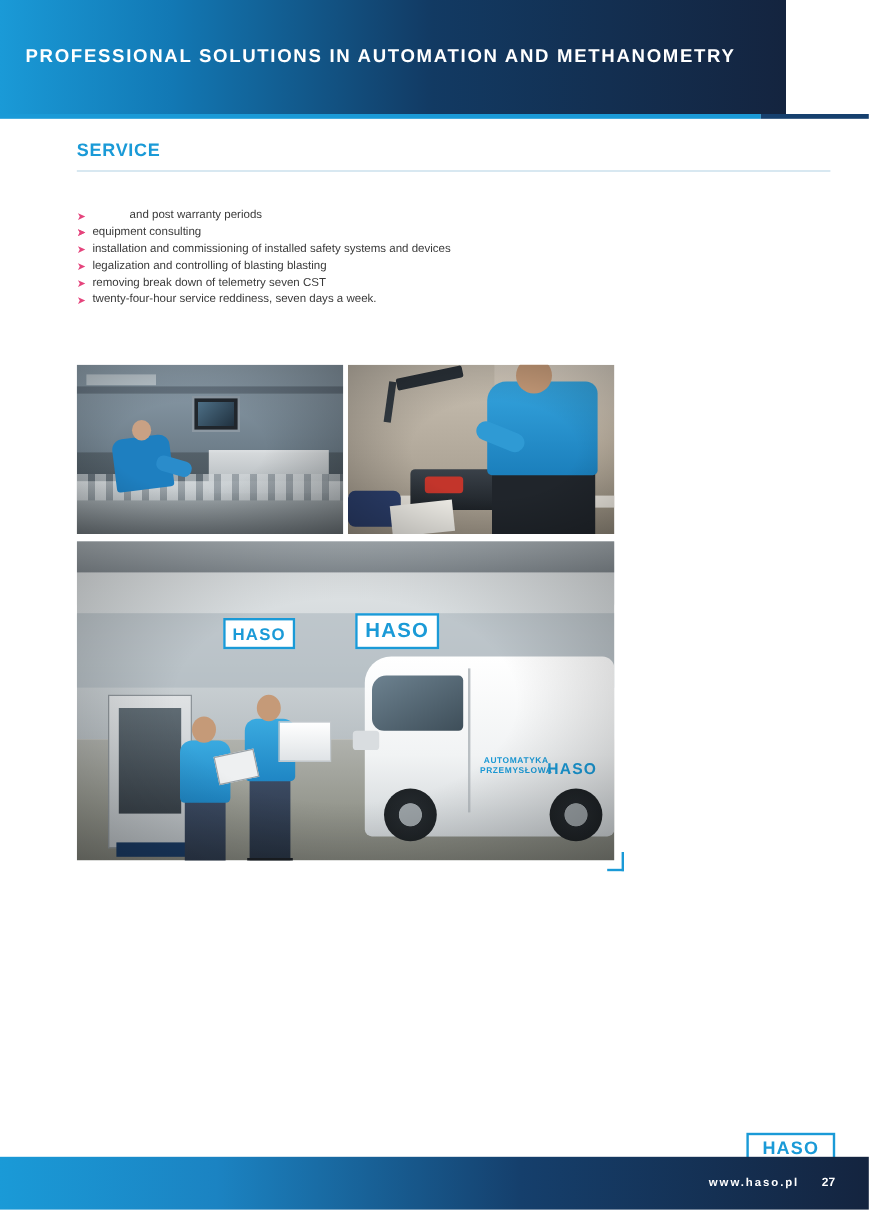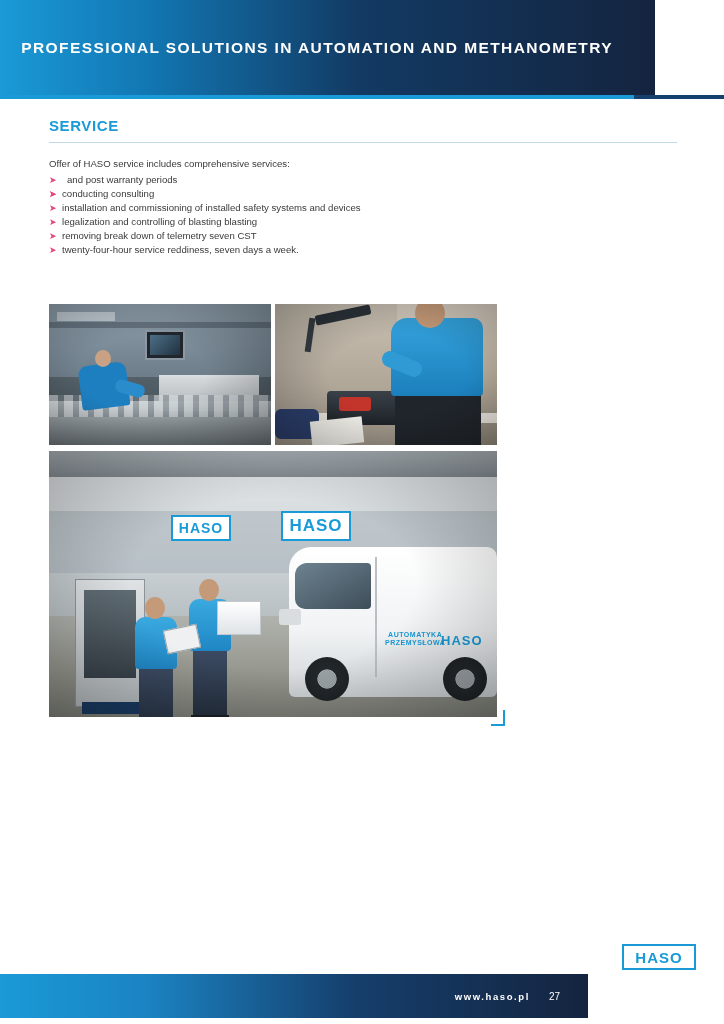--- a/index.html
+++ b/index.html
@@ -49,21 +49,21 @@
     left: 634px;
     width: 90px;
     height: 4px;
     background: #16406e;
   }
 
   
   .content {
     position: absolute;
     top: 95px;
-    left: 1px;
+    left: 16px;
     width: 608px;
     bottom: 65px;
   }
 
   .section-title {
     position: absolute;
     left: 48px;
     top: 22px;
     color: #1a9ad7;
     font-size: 15px;
@@ -110,20 +110,21 @@
     position: absolute;
     left: 0;
     top: 1px;
     color: #e5447c;
     font-size: 9px;
     line-height: 13px;
   }
   .bullets li .sub {
     display: block;
     padding-left: 5px;
+    margin-left: 26px;
   }
 
   
   .photo {
     position: absolute;
     overflow: hidden;
   }
   .photo-1 { left: 48px; top: 209px; width: 222px; height: 141px; }
   .photo-2 { left: 274px; top: 209px; width: 222px; height: 141px; }
   .photo-3 { left: 48px; top: 356px; width: 448px; height: 266px; }
@@ -379,41 +380,41 @@
     background: #eef0f1; border: 1px solid #9aa1a6; transform: rotate(-12deg);
   }
   .p3-vign {
     position: absolute; inset: 0;
     background: radial-gradient(ellipse at 50% 50%, rgba(0,0,0,0) 45%, rgba(0,0,0,0.28) 100%);
   }
 
   
   .footer {
     position: absolute;
-    left: 0; bottom: 6px;
-    width: 588px;
+    left: 0; bottom: 16px;
+    width: 724px;
     height: 44px;
     background: linear-gradient(90deg, #1a9ad7 0%, #1b83c2 25%, #153f6c 60%, #14243f 100%);
   }
   .footer-url {
     position: absolute;
     right: 58px; top: 50%;
     transform: translateY(-50%);
     color: #ffffff;
     font-size: 9.5px;
     letter-spacing: 1.6px;
     font-weight: bold;
   }
   .footer-page {
     position: absolute;
     right: 28px; top: 50%;
     transform: translateY(-50%);
     color: #ffffff;
     font-size: 10px;
-    font-weight: normal;
+    font-weight: bold;
     margin-left: 38px;
   }
   .brand-logo {
     position: absolute;
     right: 28px;
     bottom: 54px;
     width: 74px;
     height: 26px;
     background: #ffffff;
     border: 2px solid #1a9ad7;
@@ -433,33 +434,32 @@
   <div class="header-title">PROFESSIONAL SOLUTIONS IN AUTOMATION AND METHANOMETRY</div>
 </div>
 <div class="header-accent"></div>
 <div class="header-accent-right"></div>
 
 <div class="content">
 
   <div class="section-title">SERVICE</div>
   <div class="title-rule"></div>
 
-  <div class="intro">Offer of HASO service includes comprehensive services:</div>
 
   <ul class="bullets">
     <li>
       <span class="arrow">➤</span>
       <span class="sub">and post warranty periods</span>
     </li>
     <li>
       <span class="arrow">➤</span>
     </li>
     <li>
       <span class="arrow">➤</span>
-      <span>conducting consulting</span>
+      <span>equipment consulting</span>
     </li>
     <li>
       <span class="arrow">➤</span>
       <span>installation and commissioning of installed safety systems and devices</span>
     </li>
     <li>
       <span class="arrow">➤</span>
       <span>legalization and controlling of blasting blasting</span>
     </li>
     <li>

